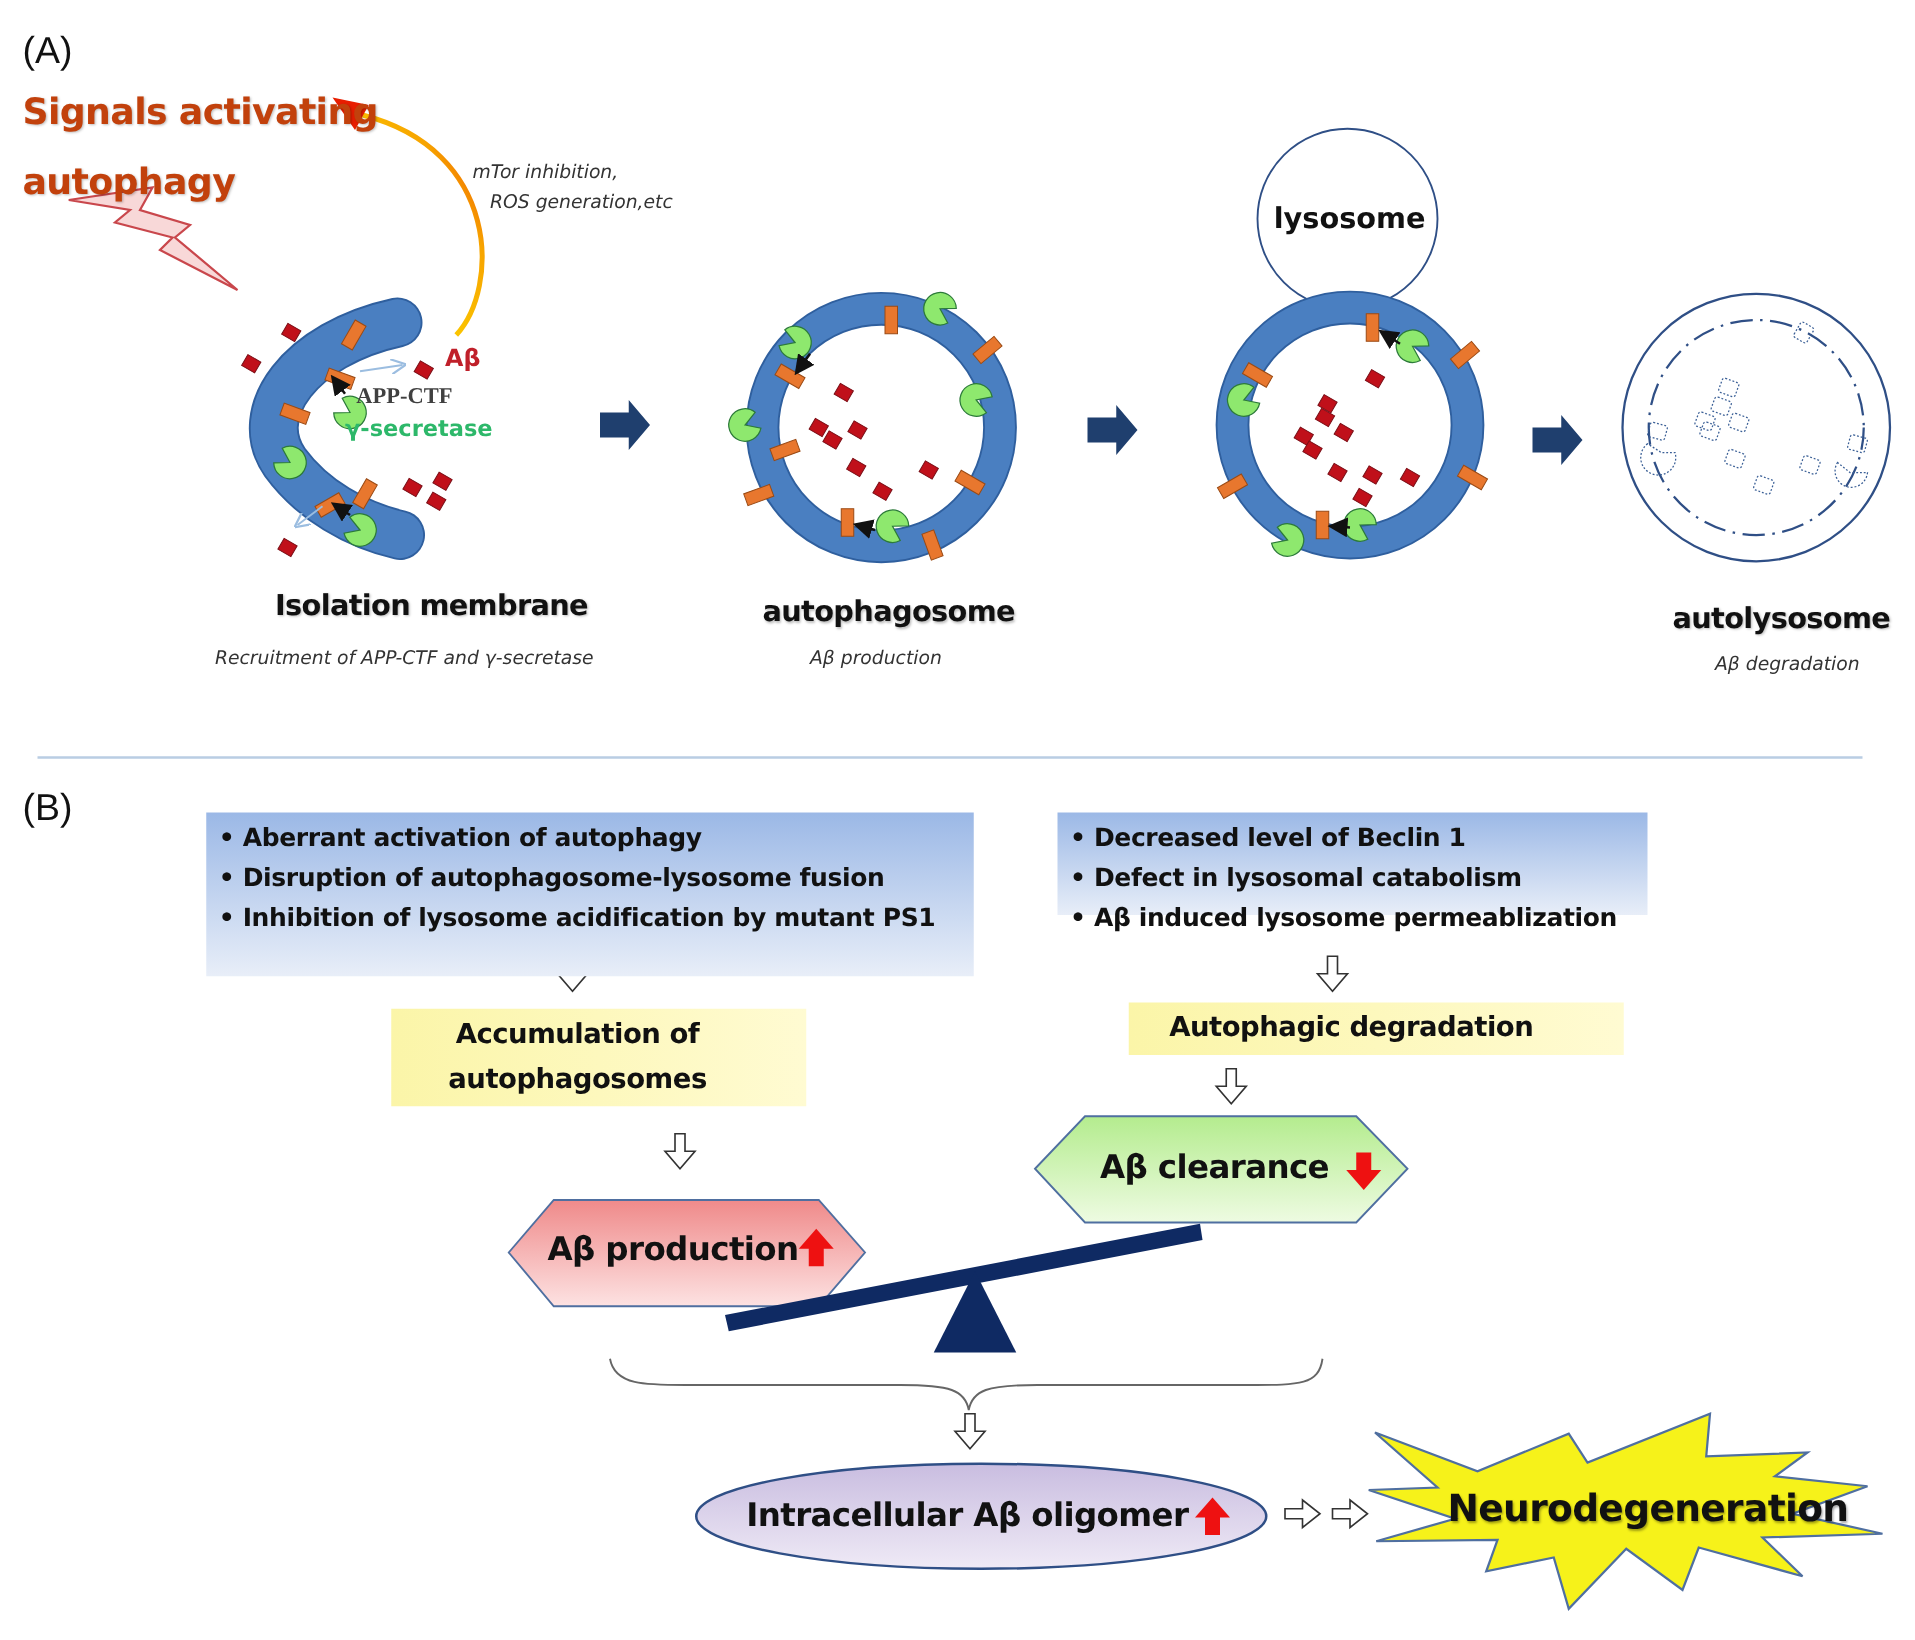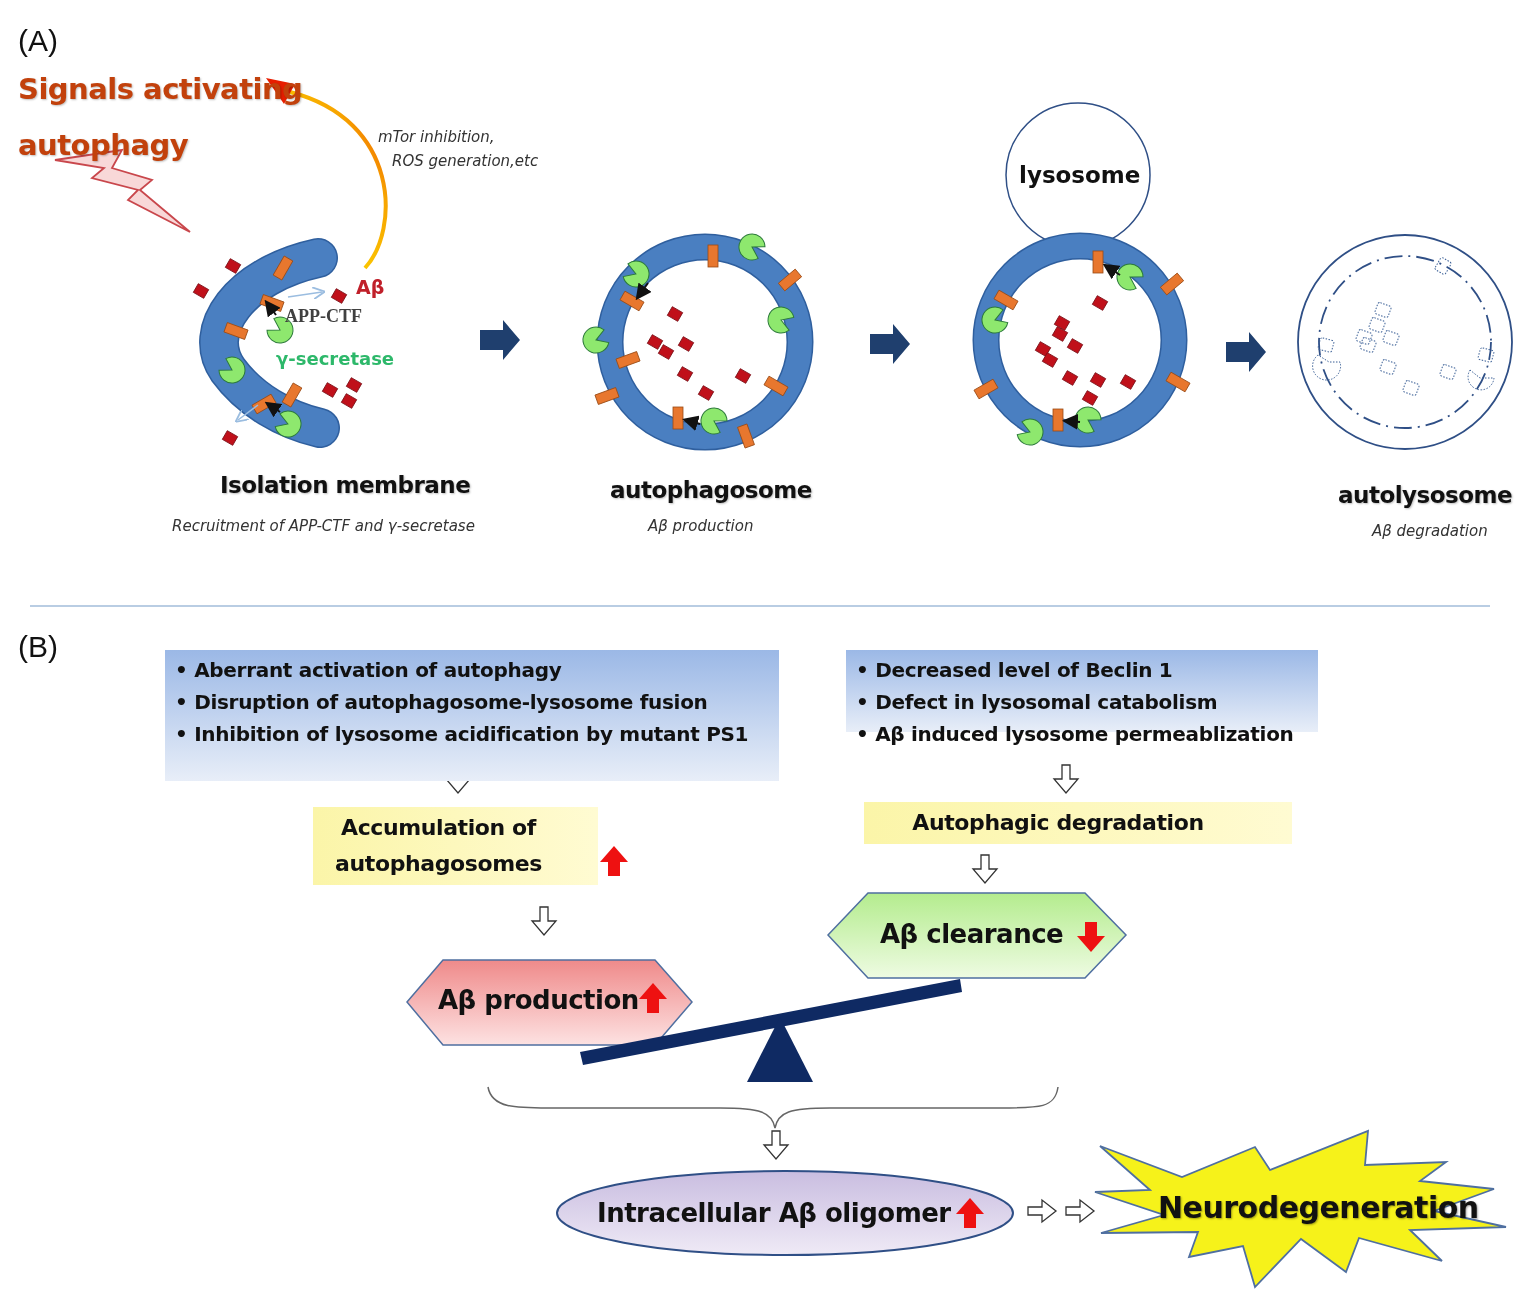--- a/index.html
+++ b/index.html
@@ -216,21 +216,21 @@
 </svg>
 
 <div class="txt panel-label" style="left:18px;top:24px;">(A)</div>
 <div class="txt bold-title" style="left:18px;top:72px;">Signals activating</div>
 <div class="txt bold-title" style="left:18px;top:108px;margin-top:20px;">autophagy</div>
 <div class="txt ital" style="left:378px;top:128px;">mTor inhibition,</div>
 <div class="txt ital" style="left:392px;top:152px;">ROS generation,etc</div>
 
 <div class="txt label-ab" style="left:356px;top:276px;">Aβ</div>
 <div class="txt label-app" style="left:285px;top:306px;">APP-CTF</div>
-<div class="txt label-gsec" style="left:276px;top:348px;">γ-secretase</div>
+<div class="txt label-gsec" style="left:276px;top:333px;">γ-secretase</div>
 
 <div class="txt lyso-label" style="left:1019px;top:162px;">lysosome</div>
 
 <div class="txt stage-title" style="left:220px;top:472px;">Isolation membrane</div>
 <div class="txt ital" style="left:172px;top:517px;">Recruitment of APP-CTF and γ-secretase</div>
 <div class="txt stage-title" style="left:610px;top:477px;">autophagosome</div>
 <div class="txt ital" style="left:648px;top:517px;">Aβ production</div>
 <div class="txt stage-title" style="left:1338px;top:482px;">autolysosome</div>
 <div class="txt ital" style="left:1372px;top:522px;">Aβ degradation</div>
 
@@ -244,26 +244,26 @@
   </ul>
 </div>
 <div class="cause-box" style="left:846px;top:650px;width:472px;height:82px;">
   <ul>
     <li>• Decreased level of Beclin 1</li>
     <li>• Defect in lysosomal catabolism</li>
     <li>• Aβ induced lysosome permeablization</li>
   </ul>
 </div>
 
-<div class="yellow-box" style="left:313px;top:807px;width:285px;height:78px;">
+<div class="yellow-box" style="left:313px;top:807px;width:332px;height:78px;">
   <div class="yb-text" style="margin-right:34px;">
     <div>Accumulation of</div>
     <div>autophagosomes</div>
   </div>
 </div>
-<div class="yellow-box" style="left:864px;top:802px;width:428px;height:42px;">
+<div class="yellow-box" style="left:903px;top:802px;width:396px;height:42px;">
   <div class="yb-text" style="margin-right:40px;">Autophagic degradation</div>
 </div>
 
 <div class="txt shape-text" style="left:438px;top:985px;">Aβ production</div>
 <div class="txt shape-text" style="left:880px;top:919px;">Aβ clearance</div>
 <div class="txt shape-text" style="left:597px;top:1198px;">Intracellular Aβ oligomer</div>
 <div class="txt neuro-text" style="left:1158px;top:1190px;">Neurodegeneration</div>
 
 </body></html>

